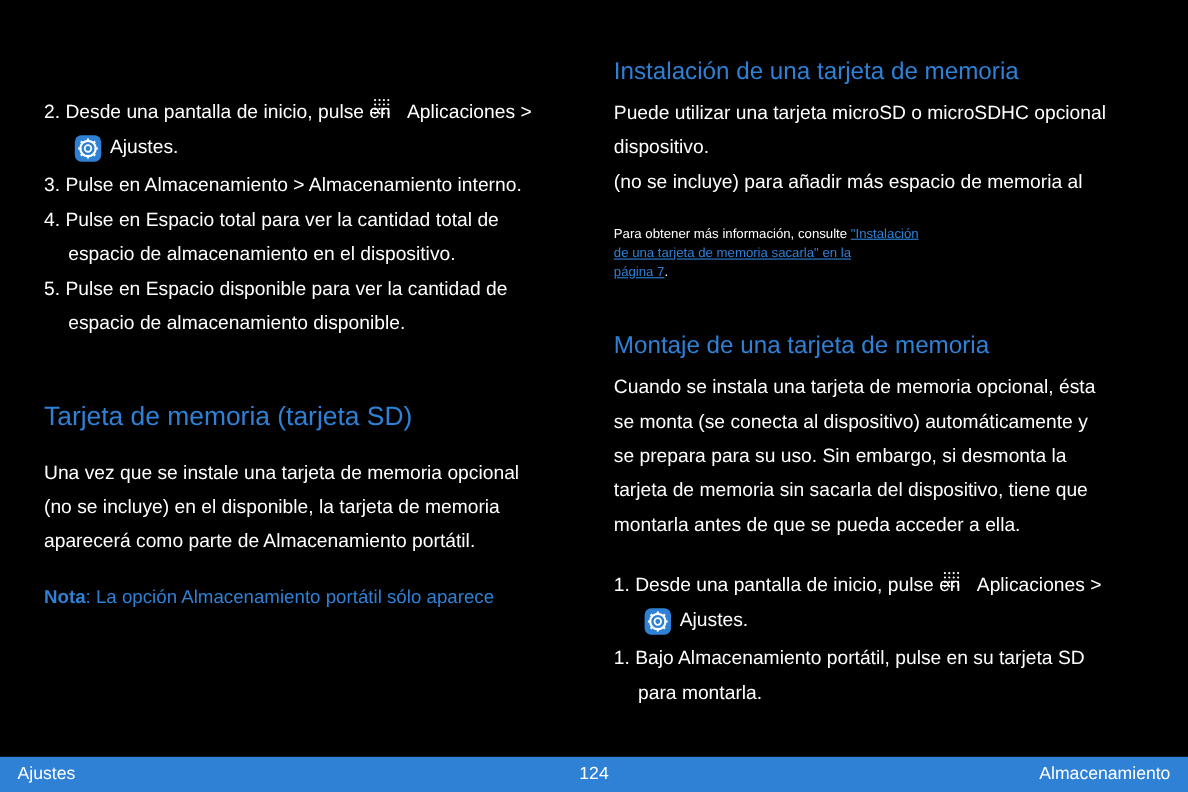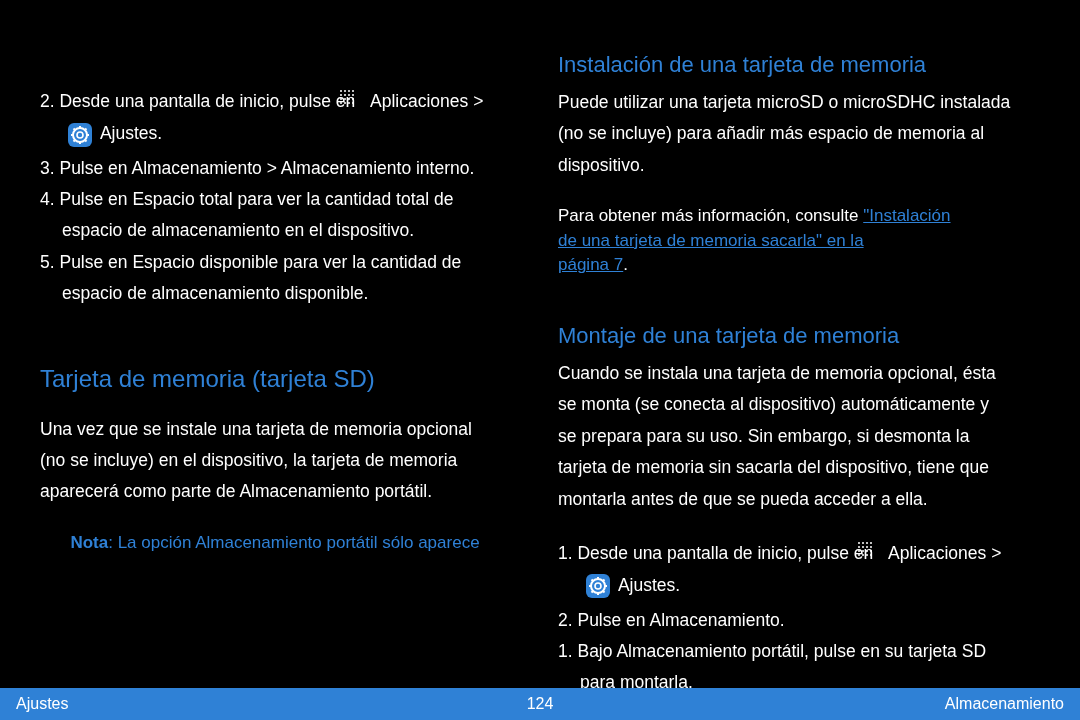--- a/index.html
+++ b/index.html
@@ -17,21 +17,21 @@
     height:720px;
   }
   .col {
     width:50%;
     padding:34px 30px 0 40px;
   }
   .col.right { padding-left:18px; padding-right:53px; }
   .line { margin-bottom:6px; font-size:17.5px; line-height:1.45; }
   .heading-blue { color:#2f81d6; font-size:24px; font-weight:400; margin-bottom:24px; }
   .subheading-blue { color:#2f81d6; font-size:22px; font-weight:400; margin-bottom:12px; margin-top:19px;}
-  .note { color:#2f81d6; font-size:17px; line-height:1.45;text-align:center; }
+  .note { color:#2f81d6; font-size:17px; line-height:1.45; }
   .note b { font-weight:700; }
   .link-blue { color:#2f81d6; text-decoration:underline; }
   .flow { font-size:17.5px; line-height:1.8; margin-bottom:6px;}
   .icon-apps {
     display:inline-block;
     vertical-align:middle;
     margin-right:6px;
   }
   .icon-settings {
     display:inline-block;
@@ -125,40 +125,40 @@
     <div class="hang">
       <div class="line">5. Pulse en Espacio disponible para ver la cantidad de</div>
       <div class="line" style="text-indent:0">espacio de almacenamiento disponible.</div>
     </div>
 
     <div class="spacer-md"></div>
 
     <div class="heading-blue">Tarjeta de memoria (tarjeta SD)</div>
 
     <div class="line">Una vez que se instale una tarjeta de memoria opcional</div>
-    <div class="line">(no se incluye) en el dispositivo, la tarjeta de memoria</div>
+    <div class="line">(no se incluye) en el disponible, la tarjeta de memoria</div>
     <div class="line">aparecerá como parte de Almacenamiento portátil.</div>
 
     <div class="spacer-sm"></div>
 
     <div class="note">
       <span><b>Nota</b><span>: La opción Almacenamiento portátil sólo aparece</span></span><br>
     </div>
   </div>
 
   <div class="col right">
     <div class="subheading-blue" style="margin-top:18px">Instalación de una tarjeta de memoria</div>
 
-    <div class="line">Puede utilizar una tarjeta microSD o microSDHC instalada</div>
+    <div class="line">Puede utilizar una tarjeta microSD o microSDHC opcional</div>
+    <div class="line">dispositivo.</div>
     <div class="line">(no se incluye) para añadir más espacio de memoria al</div>
-    <div class="line">dispositivo.</div>
 
     <div class="spacer-sm"></div>
 
-    <div style="font-size:17px;line-height:1.45">
+    <div style="font-size:12px;line-height:1.45">
       <span>Para obtener más información, consulte </span><span class="link-blue"><span>"Instalación </span><br><span>de una tarjeta de memoria sacarla" en la </span><br><span>página 7</span></span><span>.</span>
     </div>
 
     <div style="height:26px"></div>
 
     <div class="subheading-blue">Montaje de una tarjeta de memoria</div>
 
     <div class="line">Cuando se instala una tarjeta de memoria opcional, ésta</div>
     <div class="line">se monta (se conecta al dispositivo) automáticamente y</div>
     <div class="line">se prepara para su uso. Sin embargo, si desmonta la</div>
@@ -205,21 +205,20 @@
            <line x1="5.5" y1="5.5" x2="7.5" y2="7.5"></line>
               <line x1="16.5" y1="16.5" x2="18.5" y2="18.5"></line>
            <line x1="5.5" y1="18.5" x2="7.5" y2="16.5"></line>
               <line x1="16.5" y1="7.5" x2="18.5" y2="5.5"></line>
           </g>
         </svg>
       </span>
       <span class="bold">Ajustes</span><span>.</span>
     </div>
 
-    <div class="line hang">2. Pulse en Almacenamiento.</div>
 
     <div class="hang">
       <div class="line">1. Bajo Almacenamiento portátil, pulse en su tarjeta SD</div>
       <div class="line" style="text-indent:0">para montarla.</div>
     </div>
   </div>
 
   <div class="footer">
     <span>Ajustes</span>
     <span class="center">124</span>

